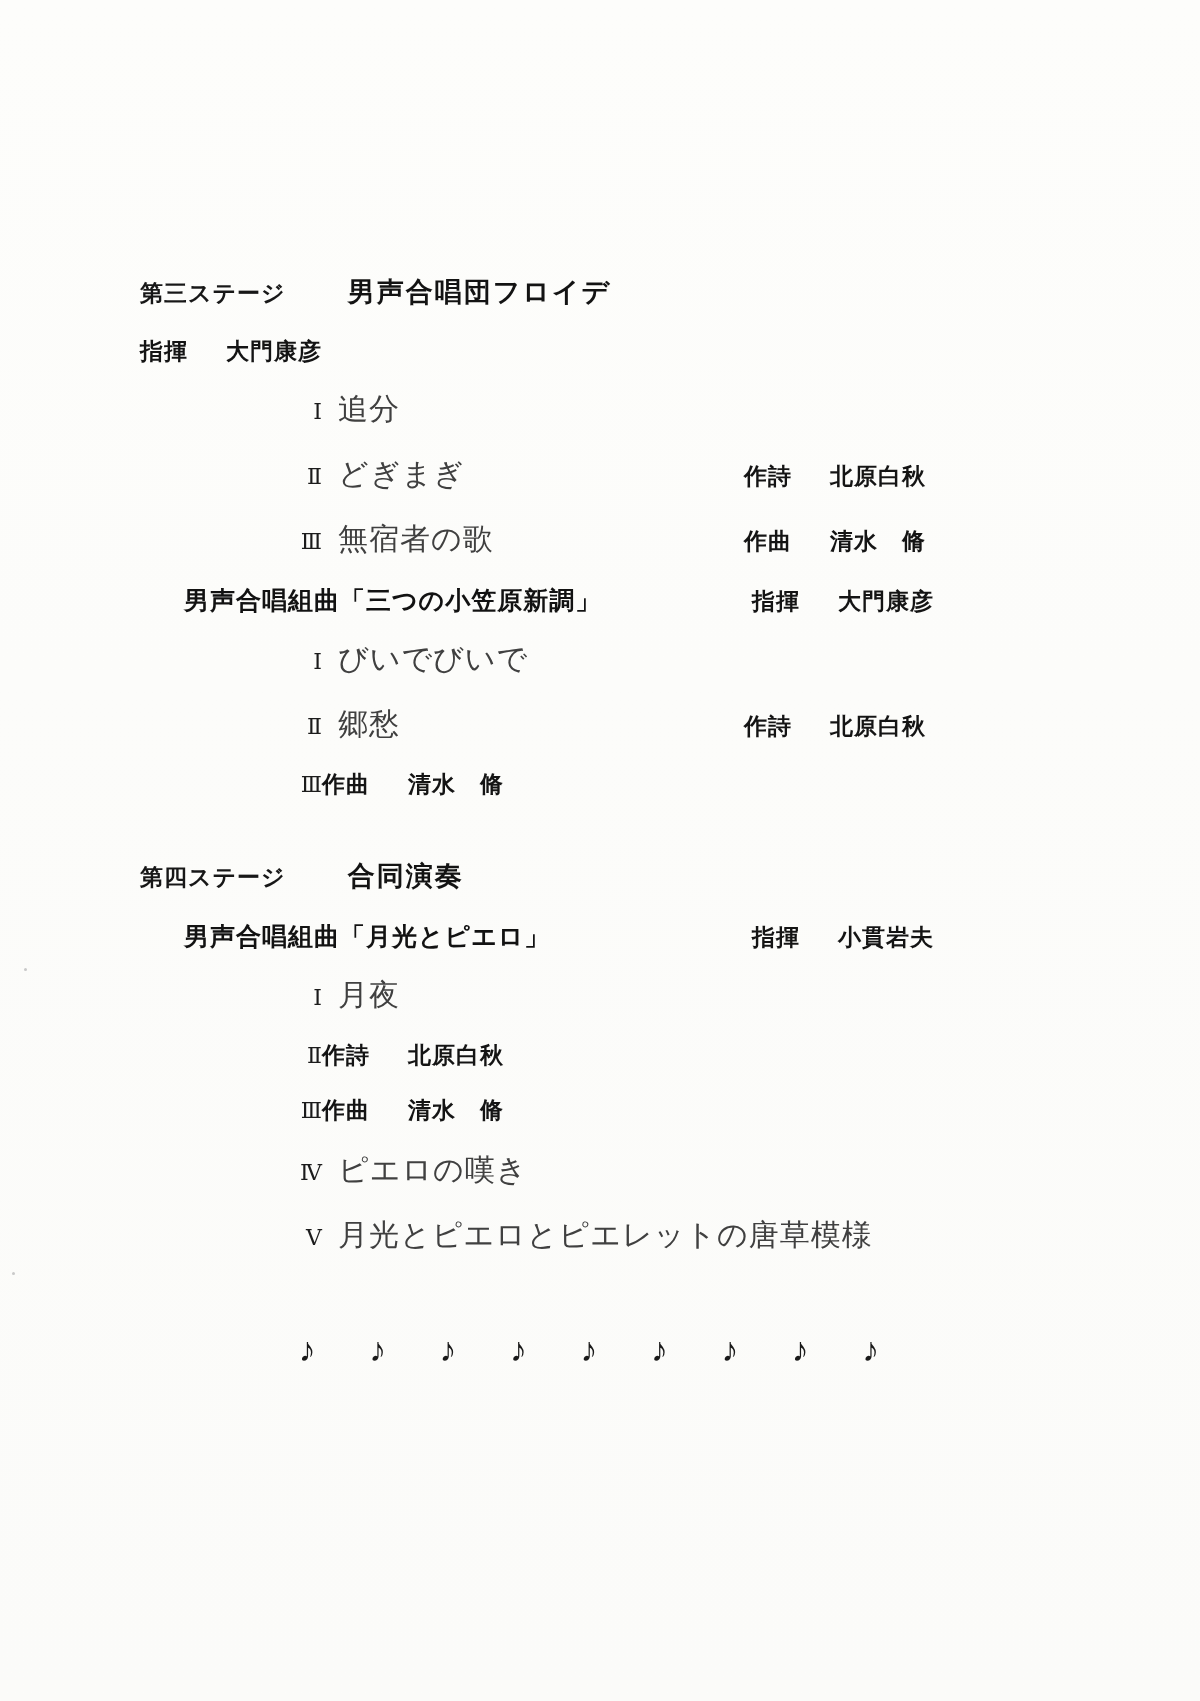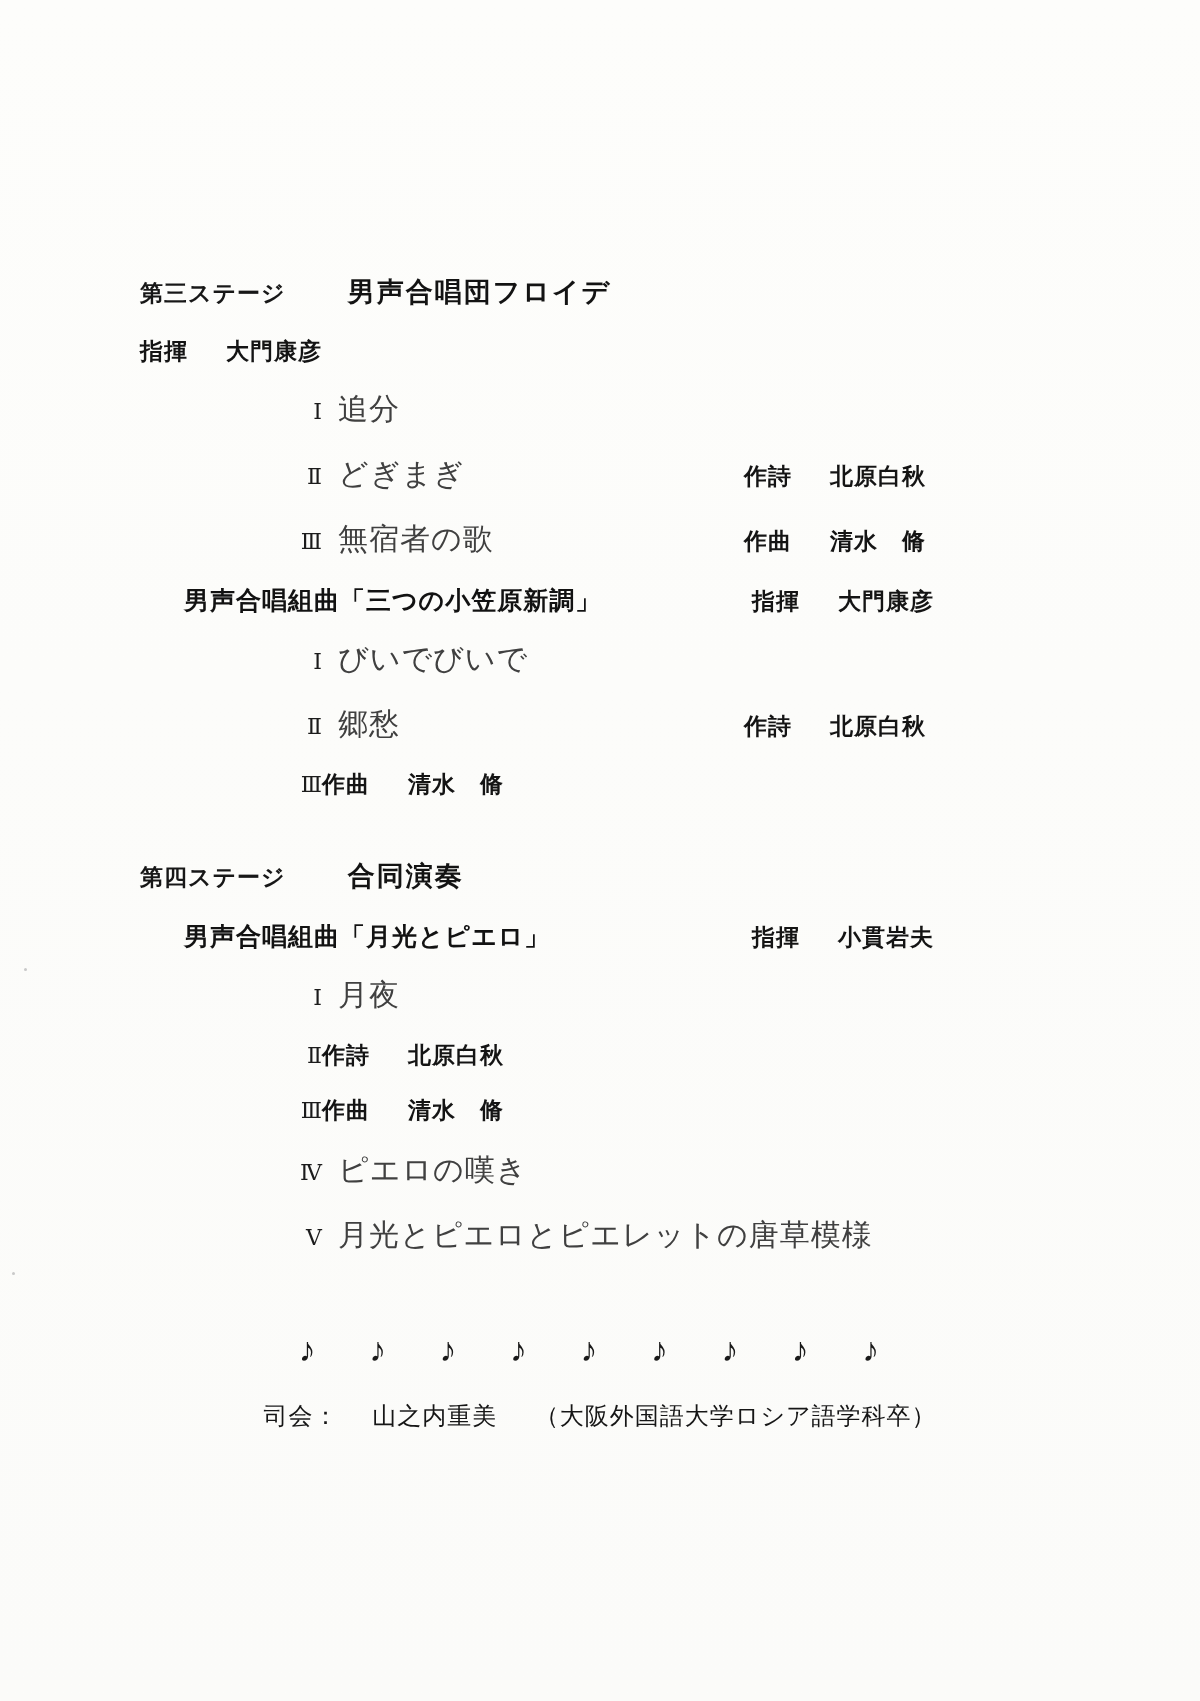--- a/index.html
+++ b/index.html
@@ -272,21 +272,16 @@
       </div>
       <div class="piece">
         <span class="piece-num">Ⅴ</span>
         <span class="piece-name" style="width:auto;">月光とピエロとピエレットの唐草模様</span>
       </div>
     </div>
   </section>
 
   <div class="notes" style="top:1330px;">♪ ♪ ♪ ♪ ♪ ♪ ♪ ♪ ♪</div>
 
-  <div class="mc" style="top:1400px;">
-    <span class="mc-label">司会：</span>
-    <span class="mc-name">山之内重美</span>
-    <span class="mc-aff">（大阪外国語大学ロシア語学科卒）</span>
-  </div>
 
   <span class="speck" style="left:24px; top:968px;"></span>
   <span class="speck" style="left:12px; top:1272px;"></span>
 </div>
 
 </body></html>

